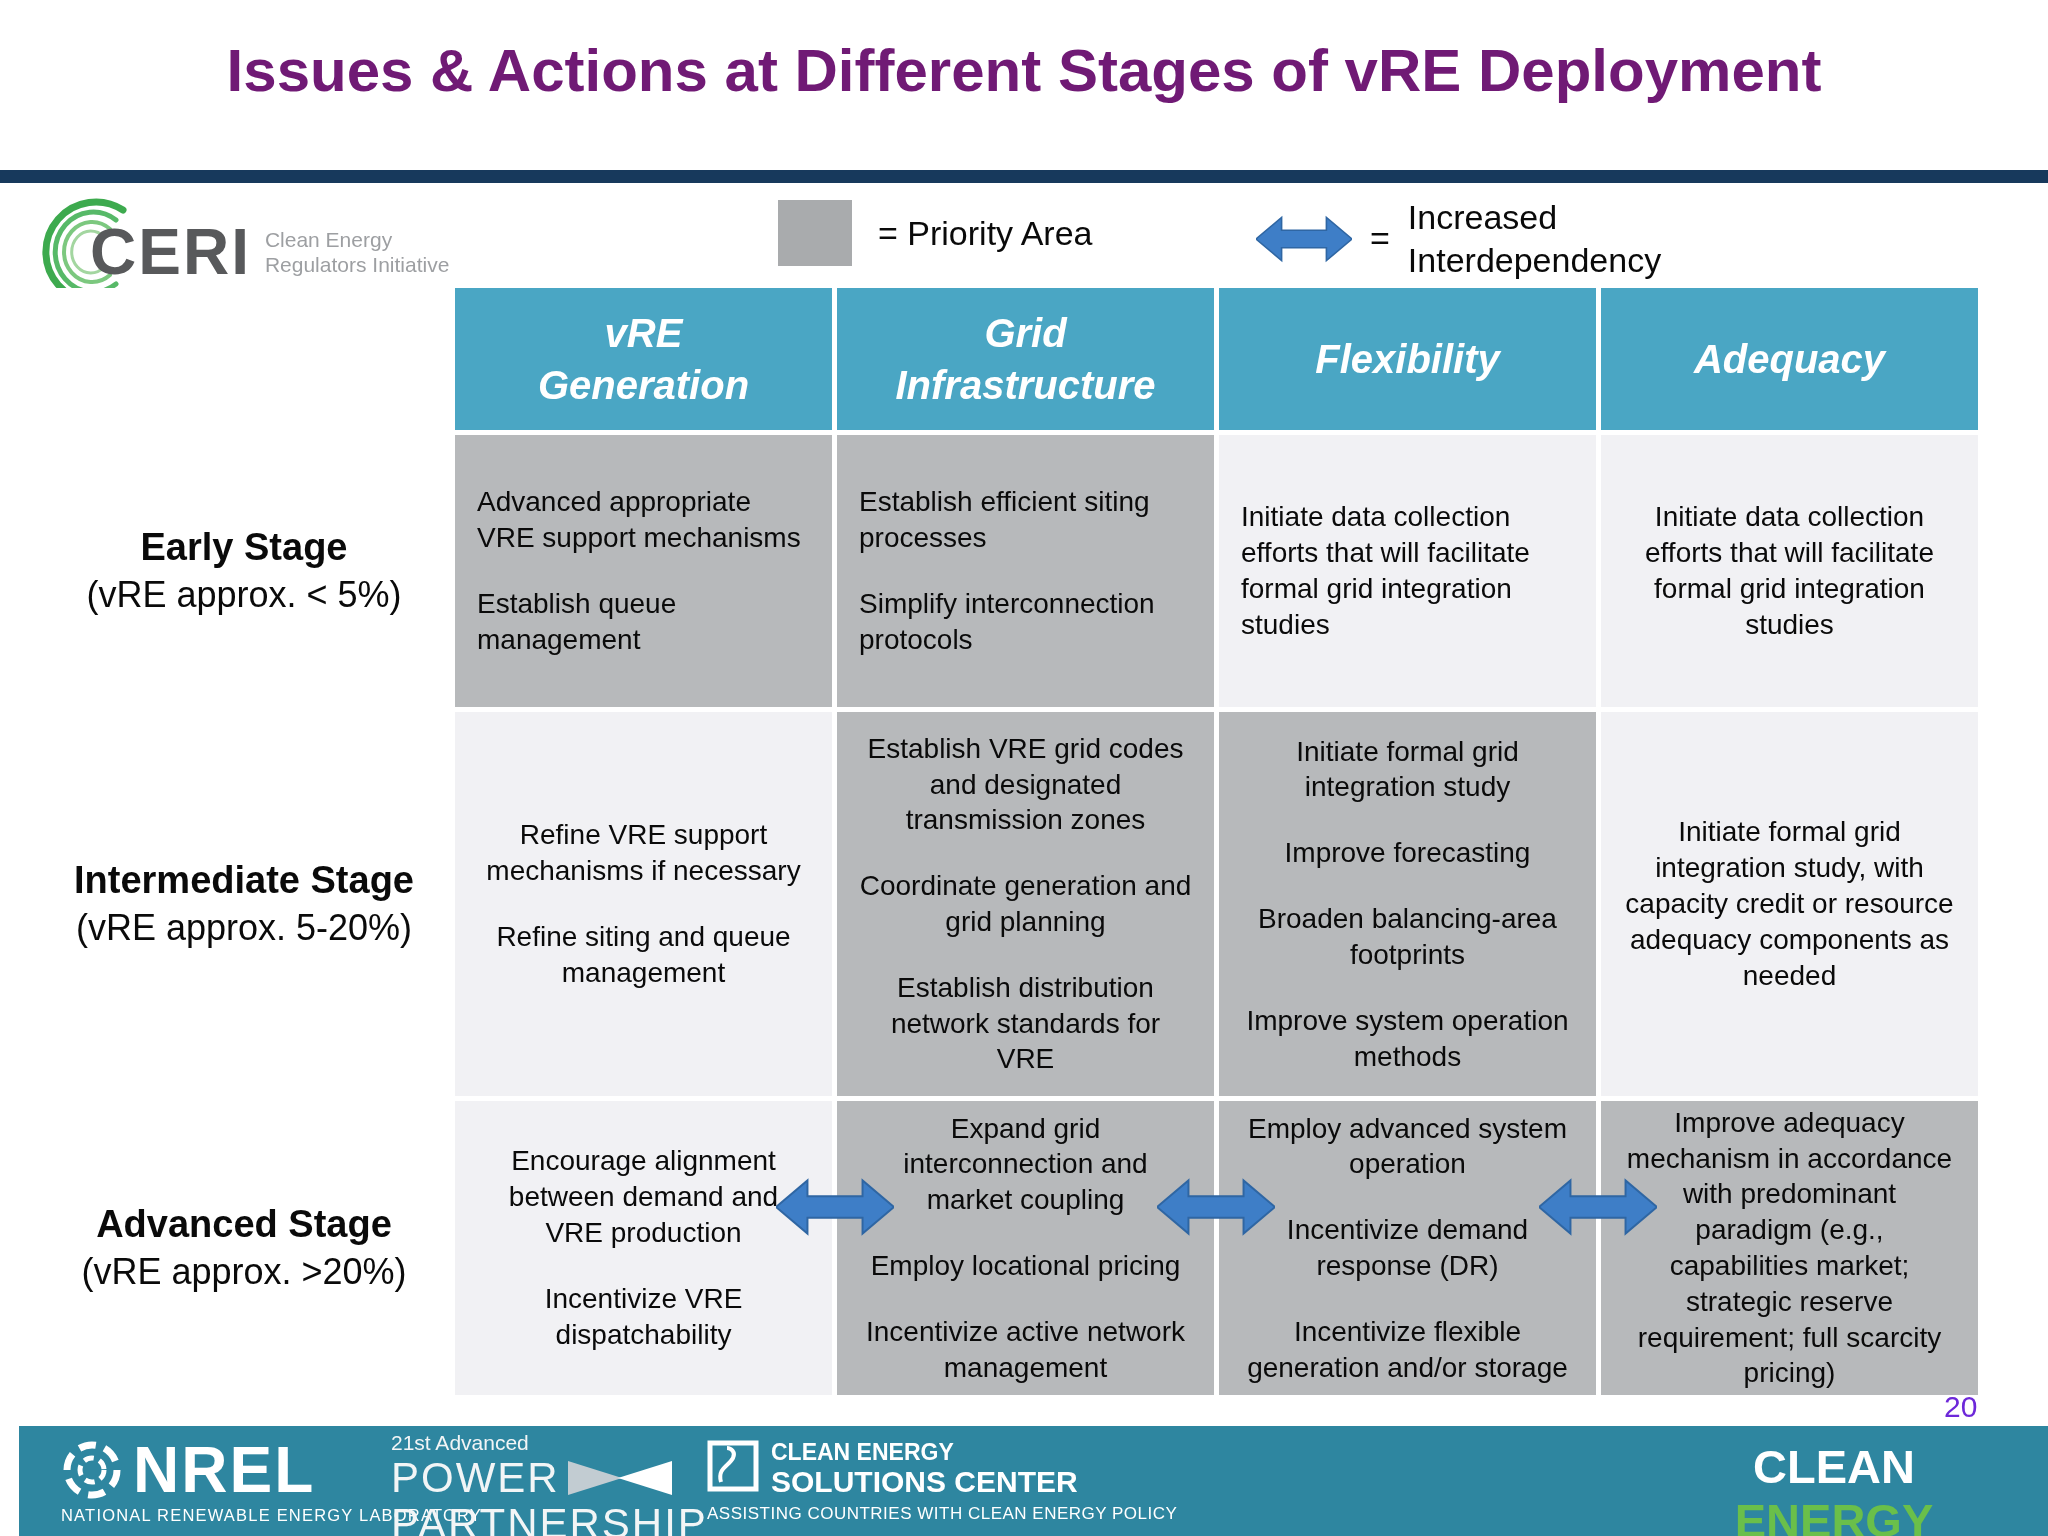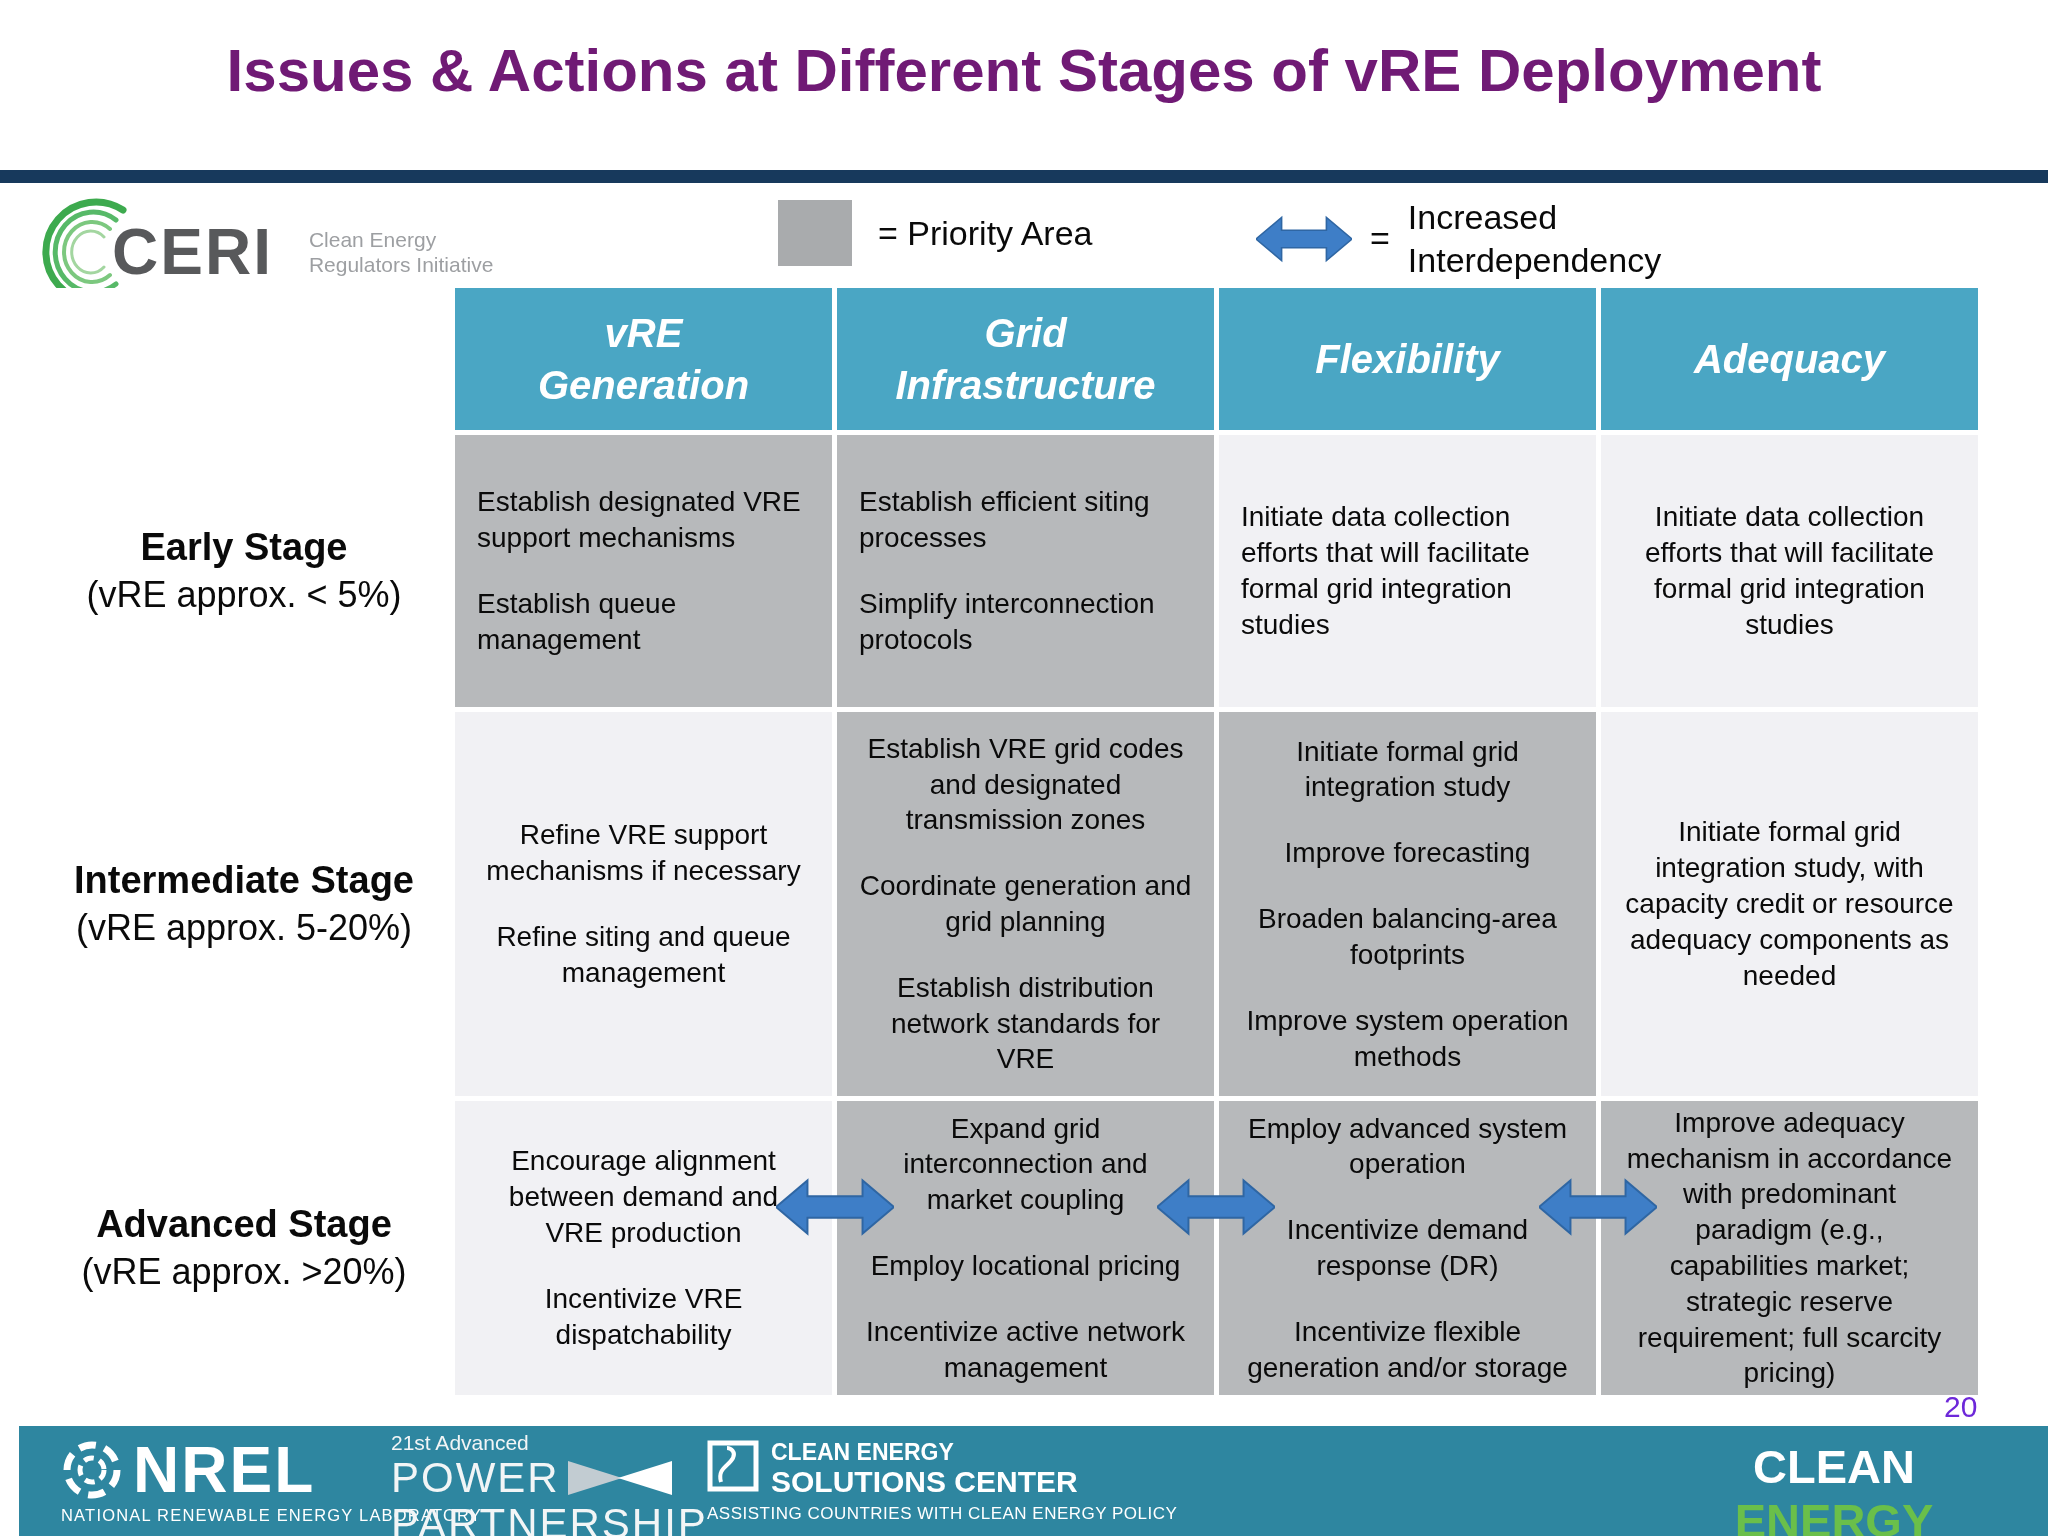--- a/index.html
+++ b/index.html
@@ -7,21 +7,21 @@
     position:relative;width:2048px;height:1536px;background:#ffffff;
     font-family:"Liberation Sans", sans-serif;overflow:hidden;color:#0a0a0a;
   }
   .title{
     position:absolute;top:36px;left:0;right:0;text-align:center;
     font-size:60px;font-weight:bold;color:#701a75;letter-spacing:0;
   }
   .navy-bar{position:absolute;top:170px;left:0;width:100%;height:13px;background:#17395c;}
 
   
-  .ceri{position:absolute;left:28px;top:196px;display:flex;align-items:center;gap:22px;}
+  .ceri{position:absolute;left:28px;top:196px;display:flex;align-items:center;}
   .ceri-acronym{font-size:64px;font-weight:bold;color:#58595b;margin-left:-58px;letter-spacing:2px;}
   .ceri-caption{margin-left:14px;font-size:21px;color:#9d9fa2;line-height:1.2;}
 
   
   .legend-priority{position:absolute;left:778px;top:200px;display:flex;align-items:center;gap:26px;}
   .legend-box{width:74px;height:66px;background:#a9abad;}
   .legend-label{font-size:34px;color:#0a0a0a;}
   .legend-inter{position:absolute;left:1256px;top:196px;display:flex;align-items:center;gap:18px;}
   .legend-inter .eq{font-size:34px;}
   .legend-inter .txt{font-size:34px;line-height:1.25;}
@@ -133,21 +133,21 @@
       </div>
     <div class="th">
         <span>Adequacy</span>
       </div>
 
     <div class="stage">
       <span class="stage-name">Early Stage</span>
       <span class="stage-range">(vRE approx. &lt; 5%)</span>
     </div>
     <div class="cell priority align-left">
-      <p>Establish designated VRE support mechanisms</p>
+      <p>Advanced appropriate VRE support mechanisms</p>
       <p>Establish queue management</p>
     </div>
     <div class="cell priority align-left">
       <p>Establish efficient siting processes</p>
       <p>Simplify interconnection protocols</p>
     </div>
     <div class="cell plain align-left">
       <p>Initiate data collection efforts that will facilitate formal grid integration studies</p>
     </div>
     <div class="cell plain align-center">

